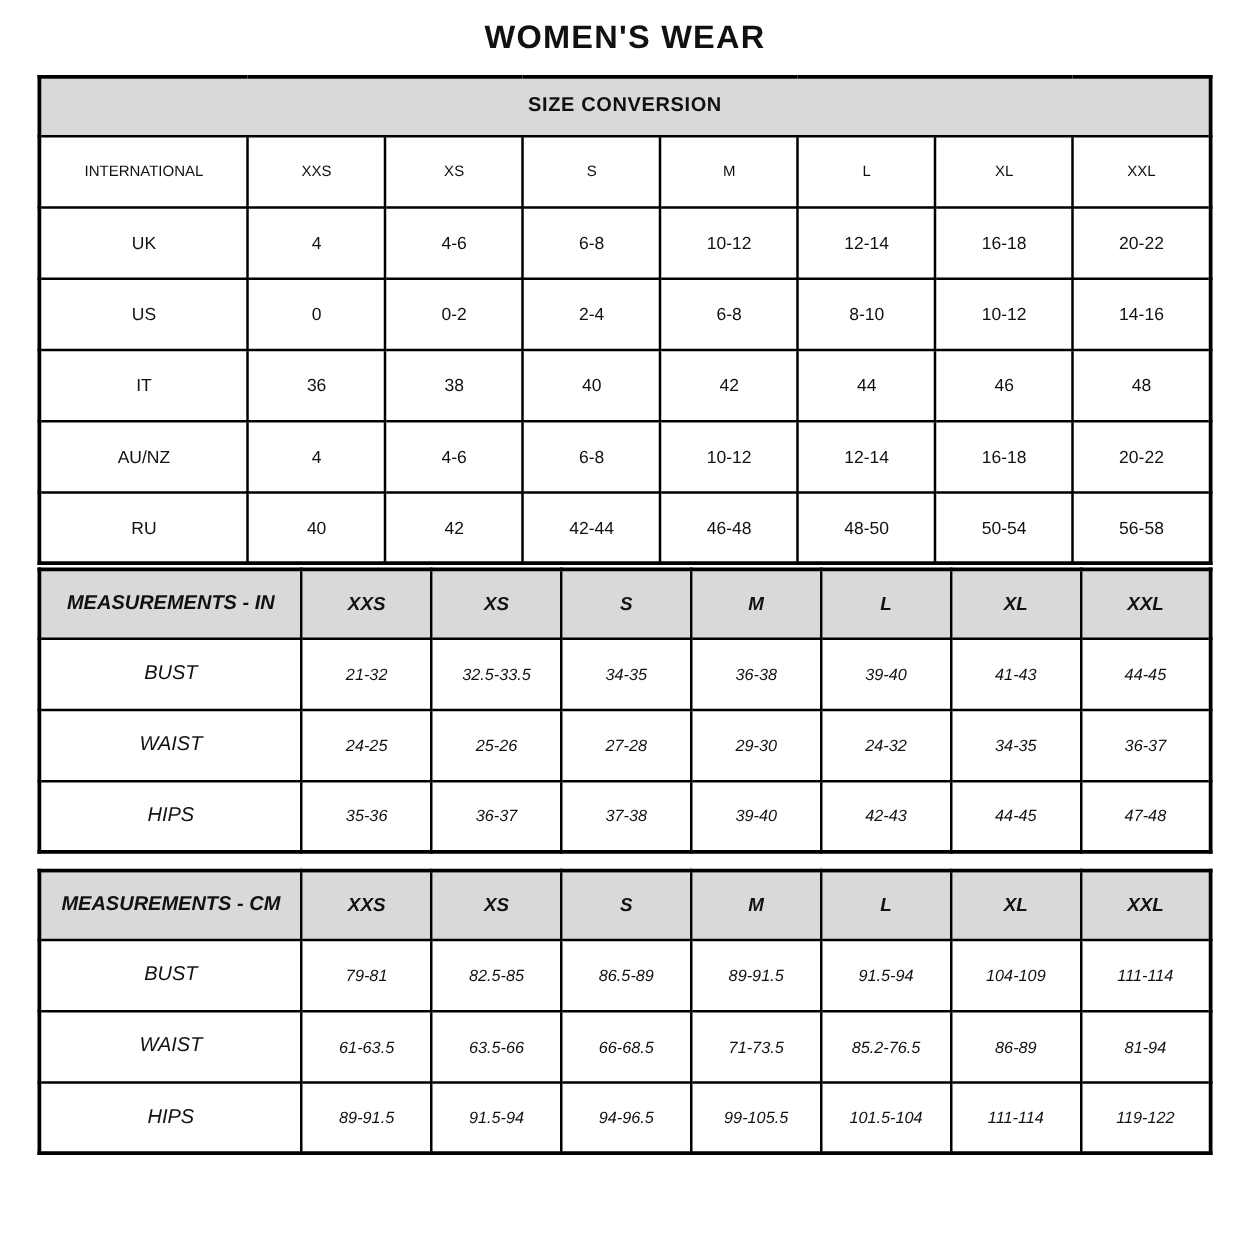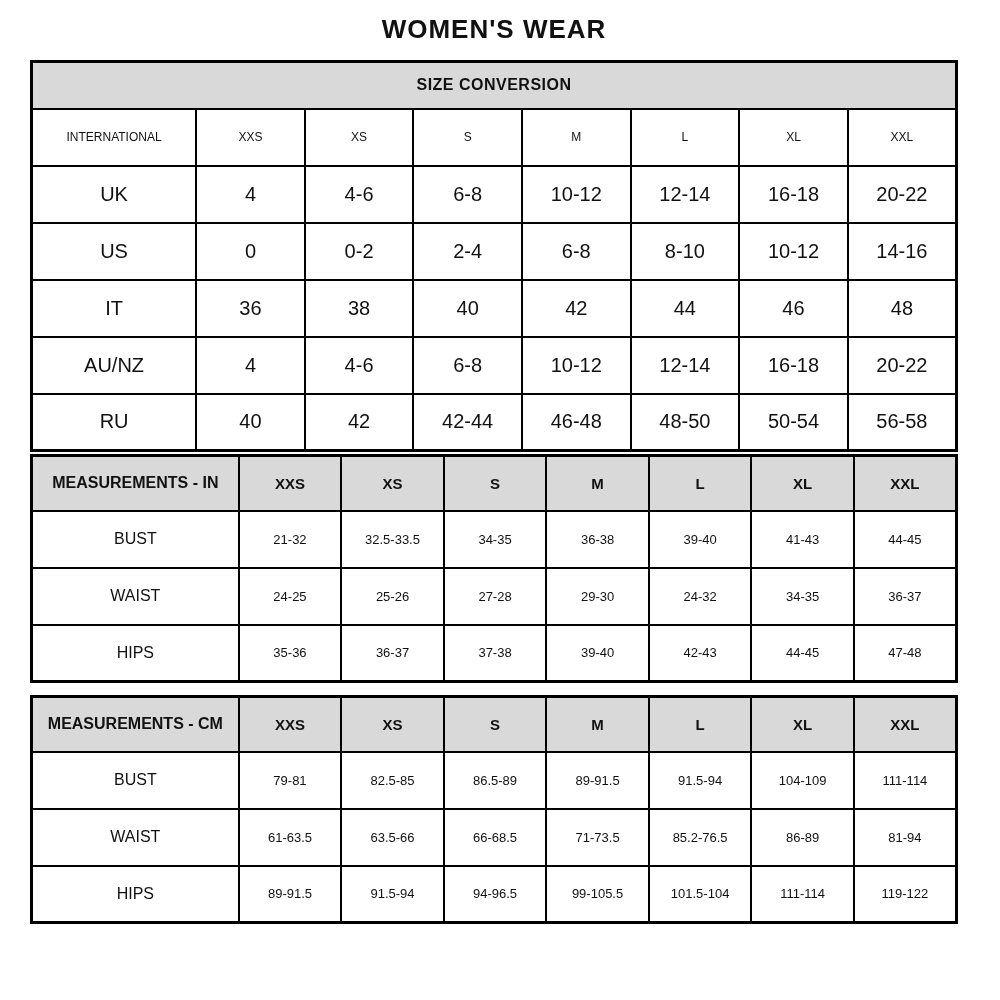--- a/index.html
+++ b/index.html
@@ -7,21 +7,21 @@
   body {
     width: 1000px;
     height: 1000px;
     overflow: hidden;
     font-family: "Liberation Sans", sans-serif;
     color: #111111;
   }
   .page {
     width: 1000px;
     height: 1000px;
-    padding: 14px 42px 10px 30px;
+    padding: 14px 30px 10px 30px;
   }
   .page-title {
     text-align: center;
     font-size: 26px;
     font-weight: bold;
     letter-spacing: 1px;
     color: #111111;
     margin-bottom: 15px;
   }
   table {
@@ -41,23 +41,23 @@
   
   .size-table { margin-bottom: 2px; }
   .size-table .caption-row td {
     height: 47px;
     background: #d9d9d9;
     font-weight: bold;
     font-size: 16px;
     letter-spacing: 0.5px;
   }
   .size-table .colhead-row td { height: 57px; font-size: 12px; }
-  .size-table tbody td { height: 57px; font-size: 20px; }
+  .size-table tbody td { height: 57px; font-size: 14px; }
   
-  .meas-table { margin-bottom: 12px; }
+  .meas-table { margin-bottom: 12px; font-style: italic; }
   .meas-table .head-row td {
     height: 55px;
     background: #d9d9d9;
     font-weight: bold;
     font-size: 15px;
   }
   .meas-table .head-row td.hdr-label { font-size: 16px; }
   .meas-table tbody td { height: 57px; font-size: 13px; }
   .meas-table tbody td.row-label { font-size: 16px; }
 </style>

